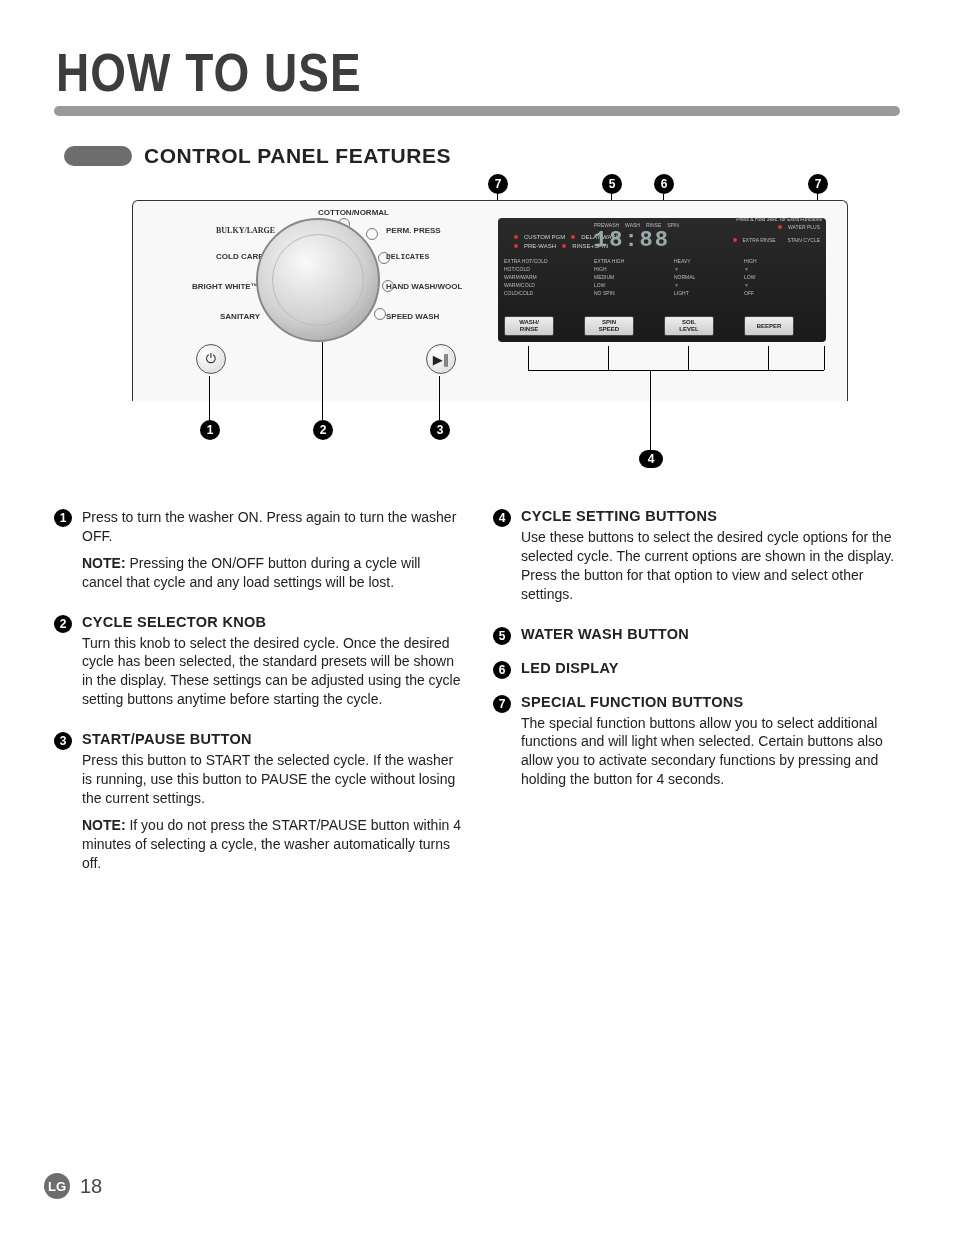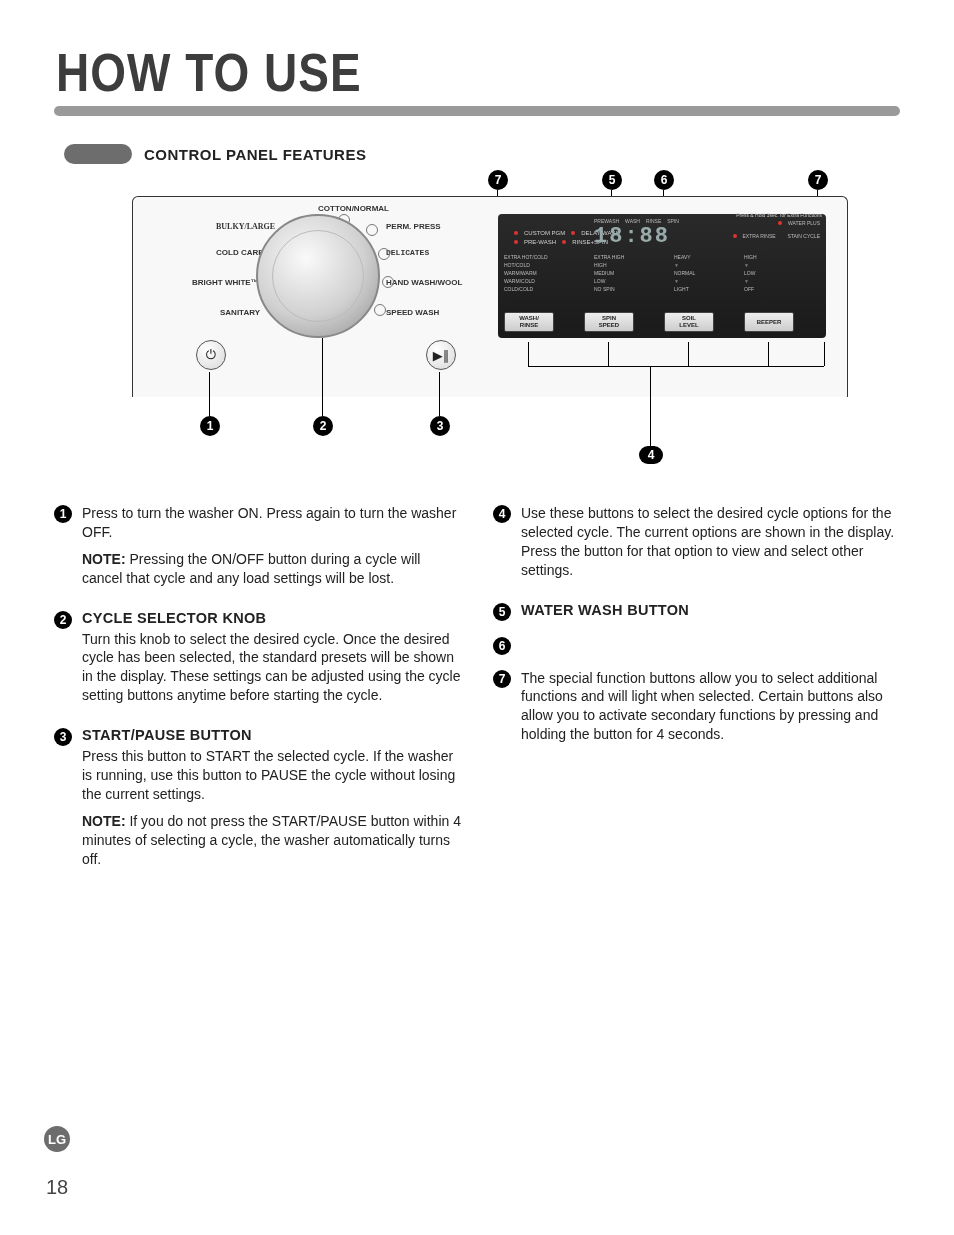--- a/index.html
+++ b/index.html
@@ -23,21 +23,21 @@
   .title-rule{
     height:10px;border-radius:5px;background:#9a9a9a;margin:0 0 28px 0;
   }
   .section-header{
     display:flex;align-items:center;gap:12px;margin-bottom:6px;margin-left:10px;
   }
   .section-pill{
     width:68px;height:20px;border-radius:10px;background:#6d6d6d;flex:0 0 auto;
   }
   .section-title{
-    font-weight:900;font-size:15px;letter-spacing:0.5px;color:#222;
+    font-weight:900;font-size:21px;letter-spacing:0.5px;color:#222;
   }
 
   
   .diagram{
     position:relative;height:310px;margin:6px 0 24px 0;
   }
   .callout{
     position:absolute;width:20px;height:20px;border-radius:50%;
     background:#000;color:#fff;font-weight:700;font-size:12px;
     display:flex;align-items:center;justify-content:center;
@@ -95,21 +95,21 @@
     width:18px;height:18px;border-radius:50%;background:#000;color:#fff;
     font-weight:700;font-size:12px;flex:0 0 auto;
     display:flex;align-items:center;justify-content:center;margin-top:1px;
   }
   .item-body{flex:1;}
   .item-title{font-weight:900;font-size:14.5px;letter-spacing:0.3px;margin:0 0 4px 0;}
   .item-text{font-size:14px;line-height:1.35;margin:0 0 8px 0;}
   .item-text b{font-weight:700;}
 
   .footer{
-    position:absolute;left:44px;bottom:36px;display:flex;align-items:center;gap:24px;flex-direction:column;
+    position:absolute;left:44px;bottom:36px;display:flex;align-items:center;gap:10px;
   }
   .lg-badge{
     width:26px;height:26px;border-radius:50%;background:#6d6d6d;
     display:flex;align-items:center;justify-content:center;color:#fff;font-weight:700;font-size:13px;
   }
   .page-num{font-size:20px;color:#444;}
 </style>
 </head>
 <body>
 
@@ -283,37 +283,40 @@
           <div class="item-title">START/PAUSE BUTTON</div>
           <p class="item-text">Press this button to START the selected cycle. If the washer is running, use this button to PAUSE the cycle without losing the current settings.</p>
           <p class="item-text"><b>NOTE:</b> If you do not press the START/PAUSE button within 4 minutes of selecting a cycle, the washer automatically turns off.</p>
         </div>
       </div>
     </div>
   <div class="col" id="col-right">
       <div class="item">
         <div class="item-num">4</div>
         <div class="item-body">
+          <div class="item-title">CYCLE SETTING BUTTONS</div>
           <p class="item-text">Use these buttons to select the desired cycle options for the selected cycle. The current options are shown in the display. Press the button for that option to view and select other settings.</p>
         </div>
       </div>
       <div class="item">
         <div class="item-num">5</div>
         <div class="item-body">
           <div class="item-title">WATER WASH BUTTON</div>
         </div>
       </div>
       <div class="item">
         <div class="item-num">6</div>
         <div class="item-body">
+          <div class="item-title">LED DISPLAY</div>
         </div>
       </div>
       <div class="item">
         <div class="item-num">7</div>
         <div class="item-body">
+          <div class="item-title">SPECIAL FUNCTION BUTTONS</div>
           <p class="item-text">The special function buttons allow you to select additional functions and will light when selected. Certain buttons also allow you to activate secondary functions by pressing and holding the button for 4 seconds.</p>
         </div>
       </div>
     </div>
 </div>
 
 <div class="footer">
   <div class="lg-badge">LG</div>
   <div class="page-num">18</div>
 </div>

